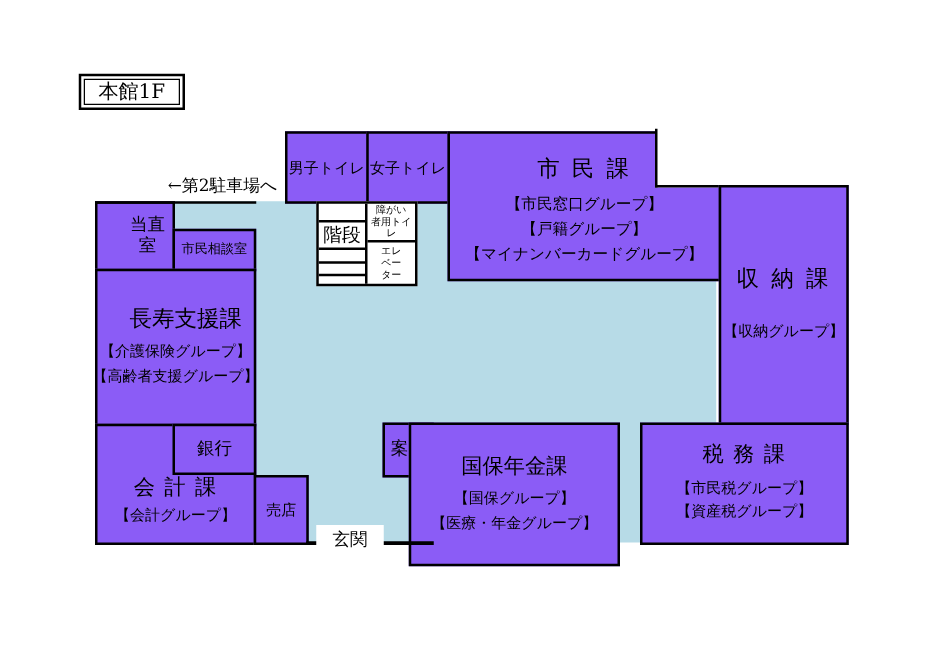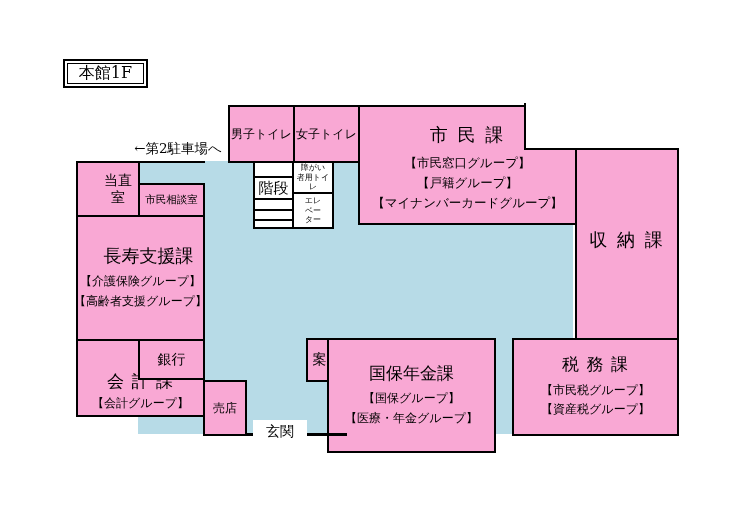--- a/index.html
+++ b/index.html
@@ -2,21 +2,21 @@
 <html><head>
 <meta charset="utf-8">
 <style>
   html,body{margin:0;padding:0;background:#fff;}
   .stage{
     position:relative;width:740px;height:522px;background:#fff;overflow:hidden;
     font-family:"DejaVu Serif","Liberation Serif",serif;color:#000;
   }
   .abs{position:absolute;box-sizing:border-box;}
   .room{
-    position:absolute;box-sizing:border-box;background:#f9a8d4;border:2px solid #000;
+    position:absolute;box-sizing:border-box;background:#8b5cf6;border:2px solid #000;
     display:flex;flex-direction:column;align-items:center;justify-content:center;
     text-align:center;line-height:1.25;
   }
   .room-name-lg{font-size:18px;letter-spacing:2px;white-space:nowrap;}
   .room-name-md{font-size:17px;letter-spacing:1px;white-space:nowrap;}
   .group{font-size:12px;line-height:1.62;white-space:nowrap;}
   .group-sm{font-size:12px;line-height:1.62;white-space:nowrap;}
   .wall{position:absolute;background:#000;}
   .pre{white-space:pre-line;}
 </style>
@@ -46,37 +46,38 @@
   <div class="abs" style="left:524px;top:103px;width:56px;height:47px;background:#fff;border-left:2px solid #000;border-bottom:2px solid #000;"></div>
   <div class="abs" style="left:360px;top:107px;width:215px;height:116px;display:flex;flex-direction:column;align-items:center;justify-content:center;text-align:center;padding-top:6px;">
     <div class="room-name-lg" style="margin-bottom:6px;">市 民 課</div>
     <div class="group" style="font-size:12.5px;">【市民窓口グループ】</div>
     <div class="group" style="font-size:12.5px;">【戸籍グループ】</div>
     <div class="group" style="font-size:12.5px;">【マイナンバーカードグループ】</div>
   </div>
 
   <div class="room" style="left:575px;top:148px;width:104px;height:192px;gap:12px;">
     <div class="room-name-lg" style="margin-bottom:8px;">収 納 課</div>
+    <div class="group">【収納グループ】</div>
   </div>
 
   <div class="room" style="left:76px;top:161px;width:64px;height:56px;padding-left:20px;">
     <span style="font-size:14px;">当直室</span>
   </div>
 
   <div class="room" style="left:138px;top:183px;width:67px;height:34px;">
     <span style="font-size:10.5px;">市民相談室</span>
   </div>
 
   <div class="room" style="left:76px;top:215px;width:129px;height:126px;">
     <div class="room-name-lg" style="letter-spacing:0;margin-bottom:5px;margin-left:16px;">長寿支援課</div>
     <div class="group-sm">【介護保険グループ】</div>
     <div class="group-sm">【高齢者支援グループ】</div>
   </div>
 
-  <div class="room" style="left:76px;top:339px;width:129px;height:78px;padding-top:28px;">
+  <div class="room" style="left:76px;top:339px;width:129px;height:97px;padding-top:28px;">
     <div class="room-name-md" style="margin-bottom:2px;">会 計 課</div>
     <div class="group">【会計グループ】</div>
   </div>
 
   <div class="room" style="left:138px;top:339px;width:67px;height:41px;">
     <span style="font-size:14px;">銀行</span>
   </div>
 
   <div class="room" style="left:203px;top:380px;width:44px;height:56px;">
     <span style="font-size:12px;">売店</span>

